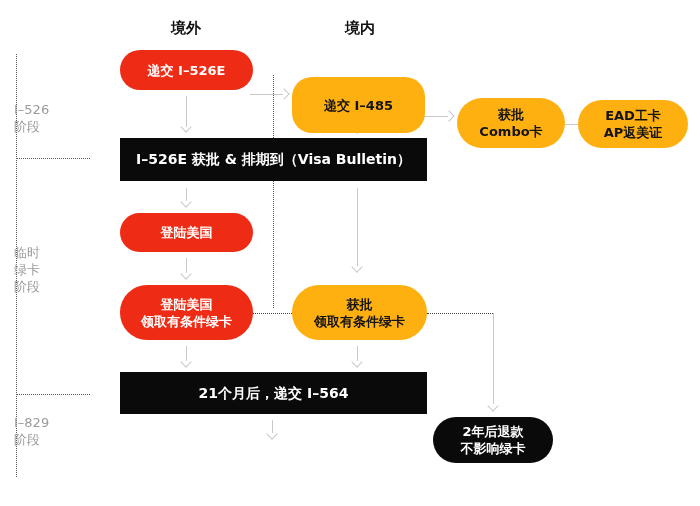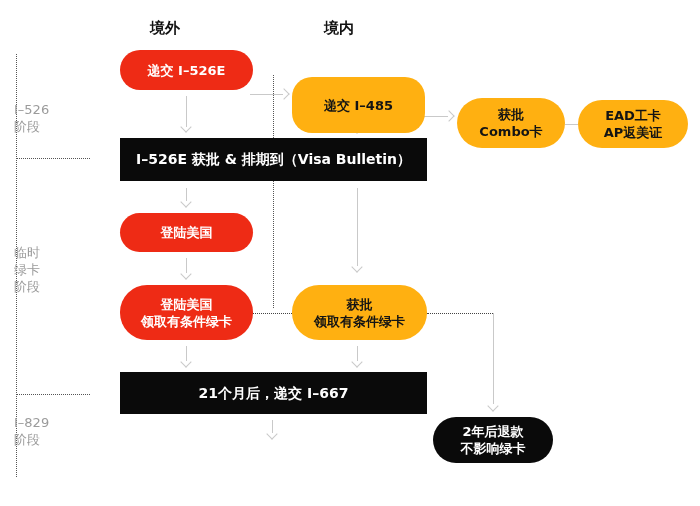--- a/index.html
+++ b/index.html
@@ -1,19 +1,19 @@
 <!DOCTYPE html>
 <html><head>
 <meta charset="utf-8">
 <style>
   html,body{margin:0;padding:0;background:#ffffff;}
   body{font-family:"DejaVu Sans","Liberation Sans",sans-serif;}
   #canvas{position:relative;width:700px;height:506px;background:#ffffff;overflow:hidden;}
 
-  .hdr{position:absolute;width:72px;text-align:left;font-size:15px;font-weight:bold;color:#111;top:19px;}
+  .hdr{position:absolute;width:72px;text-align:center;font-size:15px;font-weight:bold;color:#111;top:19px;}
 
   
   .rail-v{position:absolute;left:16px;top:54px;height:423px;width:0;border-left:1px dotted #555;z-index:0;}
   .tick{position:absolute;left:16px;width:74px;height:0;border-top:1px dotted #555;z-index:0;}
   .stage{position:absolute;left:14px;width:64px;text-align:left;color:#9b9b9b;font-size:13px;line-height:17px;white-space:pre-line;z-index:0;}
 
   
   .divider-v{position:absolute;left:273px;top:75px;height:233px;width:0;border-left:1px dotted #555;z-index:0;}
 
   
@@ -111,21 +111,21 @@
     <span class="lbl">登陆美国
 领取有条件绿卡</span>
   </div>
 
   <div class="node" style="left: 292px; top: 285px; width: 135px; height: 55px; border-radius: 27px; background-color: rgb(255, 176, 17); color: rgb(20, 20, 20);">
     <span class="lbl">获批
 领取有条件绿卡</span>
   </div>
 
   <div class="node bar" style="left: 120px; top: 372px; width: 307px; height: 42px; background-color: rgb(10, 10, 10); color: rgb(255, 255, 255);">
-    <span class="lbl">21个月后，递交 I–667</span>
+    <span class="lbl">21个月后，递交 I–564</span>
   </div>
 
 
   <div class="node" style="left: 433px; top: 417px; width: 120px; height: 46px; border-radius: 23px; background-color: rgb(10, 10, 10); color: rgb(255, 255, 255);">
     <span class="lbl">2年后退款
 不影响绿卡</span>
   </div>
 
 </div>
 

